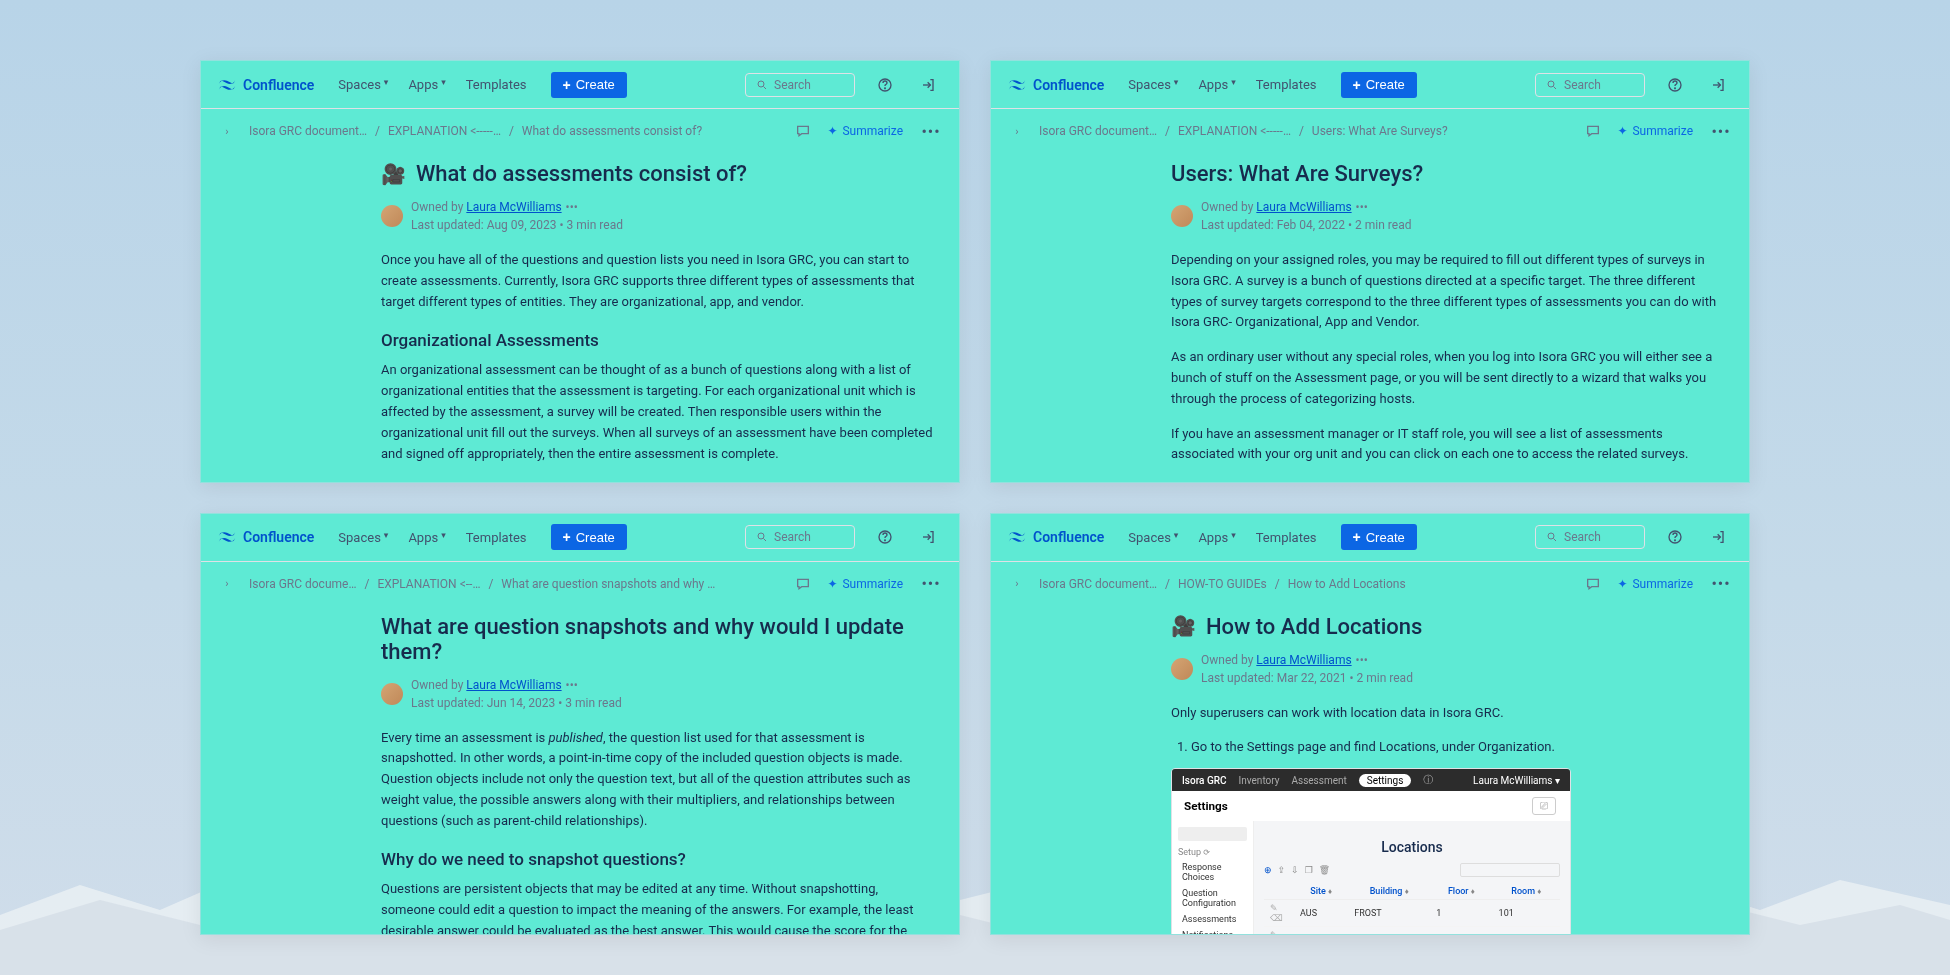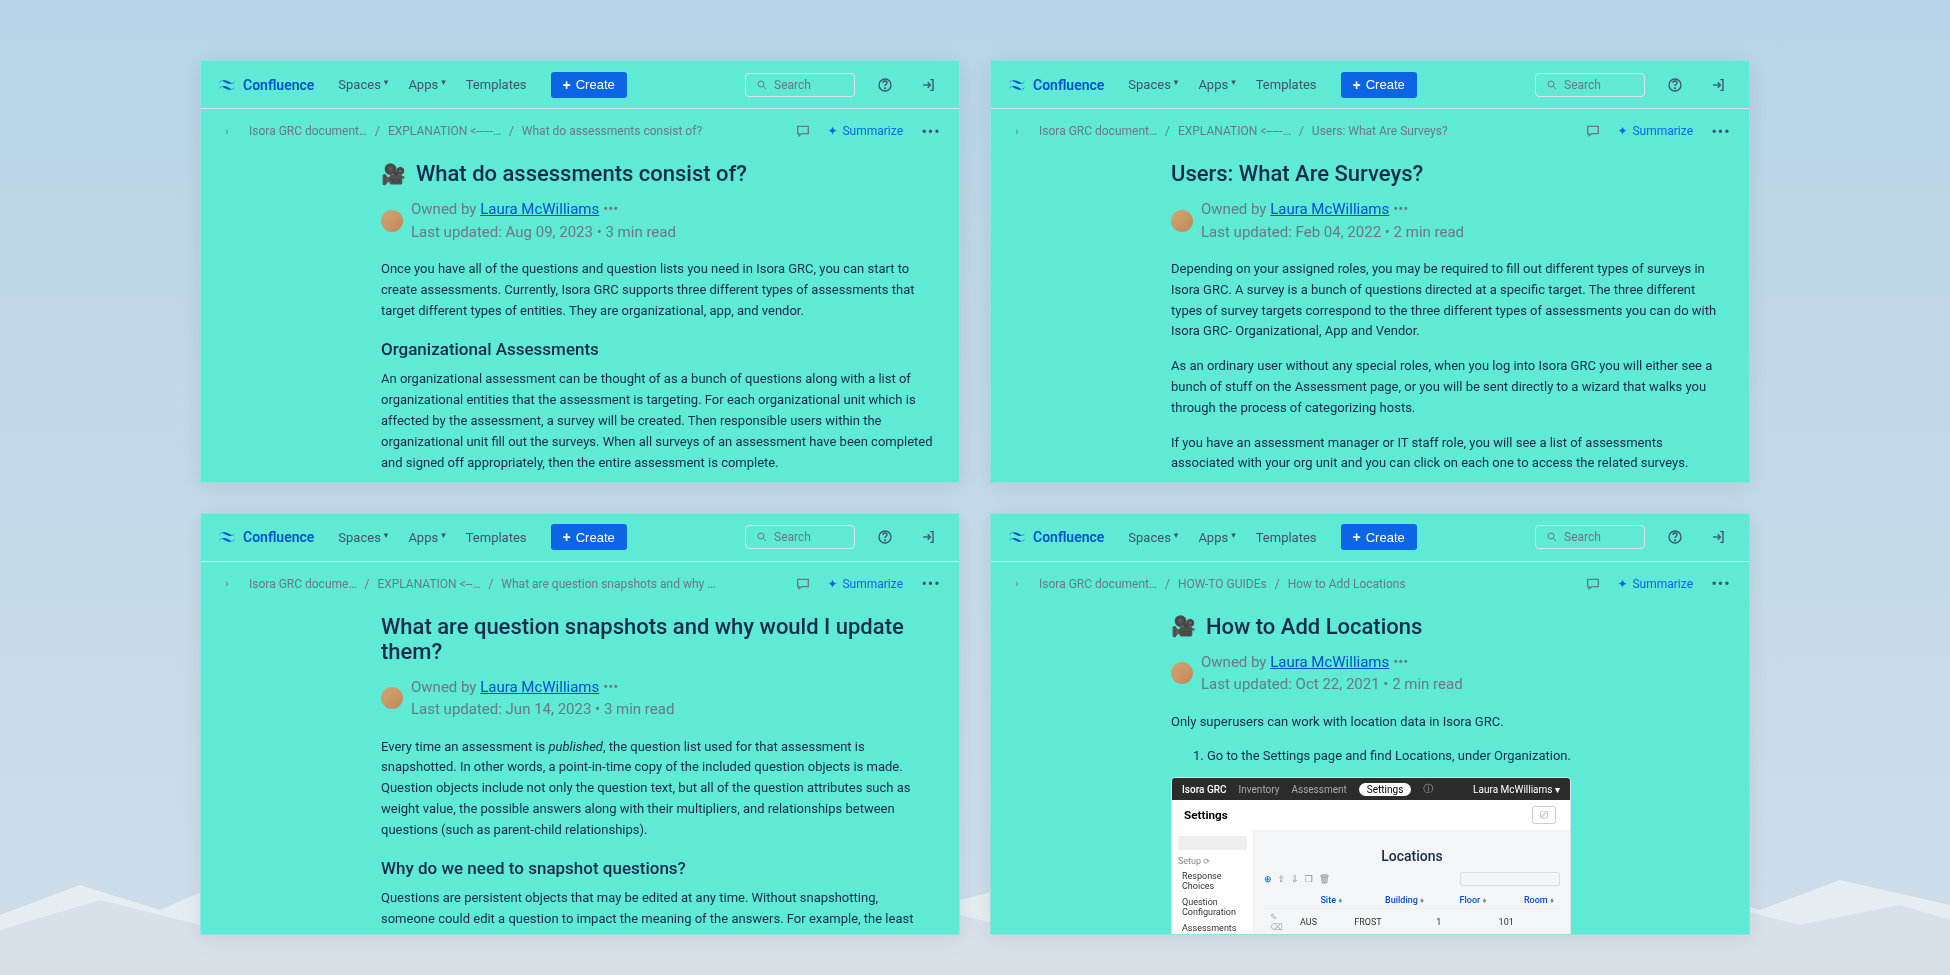--- a/index.html
+++ b/index.html
@@ -28,44 +28,44 @@
 .crumbs .link{cursor:pointer}
 .actions{display:flex;align-items:center;gap:8px}
 .summarize{display:flex;align-items:center;gap:5px;font-size:12px;color:#0c66e4;cursor:pointer;padding:4px 8px}
 .summarize .sparkle{color:#0c66e4}
 .more-btn{width:24px;height:24px;display:flex;align-items:center;justify-content:center;color:#42526e;cursor:pointer;font-size:16px;letter-spacing:1px}
 .content{flex:1;overflow:hidden;padding:0 24px 0 180px}
 h1{font-size:22px;font-weight:500;color:#172b4d;margin:8px 0 12px 0;display:flex;align-items:center;gap:10px}
 h1 .emoji{font-size:20px}
 .meta{display:flex;align-items:center;gap:8px;margin-bottom:16px}
 .avatar{width:22px;height:22px;border-radius:50%;background:linear-gradient(135deg,#d4a574,#c08858)}
-.meta-text{font-size:15px;color:#6b778c;line-height:1.5}
+.meta-text{font-size:12px;color:#6b778c;line-height:1.5}
 .meta-text .owner{color:#0052cc;text-decoration:underline;cursor:pointer}
 .meta-text .dots{cursor:pointer;padding:0 4px}
 p{font-size:13px;color:#172b4d;line-height:1.6;margin-bottom:14px}
 h2{font-size:17px;font-weight:500;color:#172b4d;margin:18px 0 10px 0}
 em{}
-ol{margin-left:36px;margin-bottom:10px}
+ol{margin-left:20px;margin-bottom:10px}
 ol li{font-size:13px;color:#172b4d;line-height:1.6}
 .screenshot{width:400px;margin:10px 0;border:1px solid #dfe1e6;border-radius:4px;overflow:hidden;font-size:10px}
 .ss-topbar{background:#2c2c2c;color:#fff;display:flex;align-items:center;padding:4px 10px;gap:12px;font-size:10px}
 .ss-topbar .brand{font-weight:500}
 .ss-topbar .tab{color:#aaa}
 .ss-topbar .tab.active{background:#fff;color:#000;border-radius:10px;padding:1px 8px}
 .ss-topbar .ss-spacer{flex:1}
 .ss-body{display:flex;background:#f4f5f7;height:230px}
 .ss-side{width:82px;background:#fff;border-right:1px solid #eee;padding:6px}
 .ss-side .hdr{font-size:9px;color:#888;margin:6px 0 2px 0}
 .ss-side .item{font-size:9px;color:#333;padding:3px 4px;cursor:pointer}
 .ss-main{flex:1;padding:10px}
 .ss-main h4{font-size:14px;font-weight:500;text-align:center;margin:8px 0;color:#172b4d}
 .ss-toolbar{display:flex;gap:6px;font-size:9px;color:#888;margin-bottom:6px;align-items:center}
 .ss-search{width:100px;height:14px;border:1px solid #ddd;border-radius:2px;margin-left:auto}
 table.ss-table{width:100%;font-size:9px;border-collapse:collapse}
-table.ss-table th{text-align:right;padding:3px 6px;color:#0052cc;font-weight:500;border-bottom:1px solid #eee}
+table.ss-table th{text-align:center;padding:3px 6px;color:#0052cc;font-weight:500;border-bottom:1px solid #eee}
 table.ss-table th .sort{color:#888;font-size:8px}
 table.ss-table td{padding:3px 6px;color:#333;border-bottom:1px solid #f4f4f4}
 table.ss-table td.icons{color:#aaa;width:30px}
 .ss-corner{position:absolute;right:14px;top:6px;width:24px;height:18px;border:1px solid #ccc;border-radius:3px;display:flex;align-items:center;justify-content:center;font-size:10px;color:#888}
 .settings-hdr{display:flex;align-items:center;justify-content:space-between;padding:8px 12px;background:#fff;position:relative}
 .chat-icon{width:16px;height:16px;color:#6b778c;cursor:pointer}
 </style>
 </head>
 <body>
 
@@ -368,21 +368,21 @@
   </div>
     <div class="content">
         <h1>
           <span class="emoji">🎥</span>
           <span>How to Add Locations</span>
         </h1>
         <div class="meta">
     <div class="avatar"></div>
     <div class="meta-text">
       <div>Owned by <span class="owner">Laura McWilliams</span><span class="dots">•••</span></div>
-      <div>Last updated: Oct 22, 2021  •  2 min read</div>
+      <div>Last updated: Mar 22, 2021  •  2 min read</div>
     </div>
   </div>
         <p>Only superusers can work with location data in Isora GRC.</p>
         <ol>
           <li>Go to the Settings page and find Locations, under Organization.</li>
         </ol>
         <div class="screenshot">
     <div class="ss-topbar">
       <span class="brand">Isora GRC</span>
       <span class="tab ">Inventory</span>

